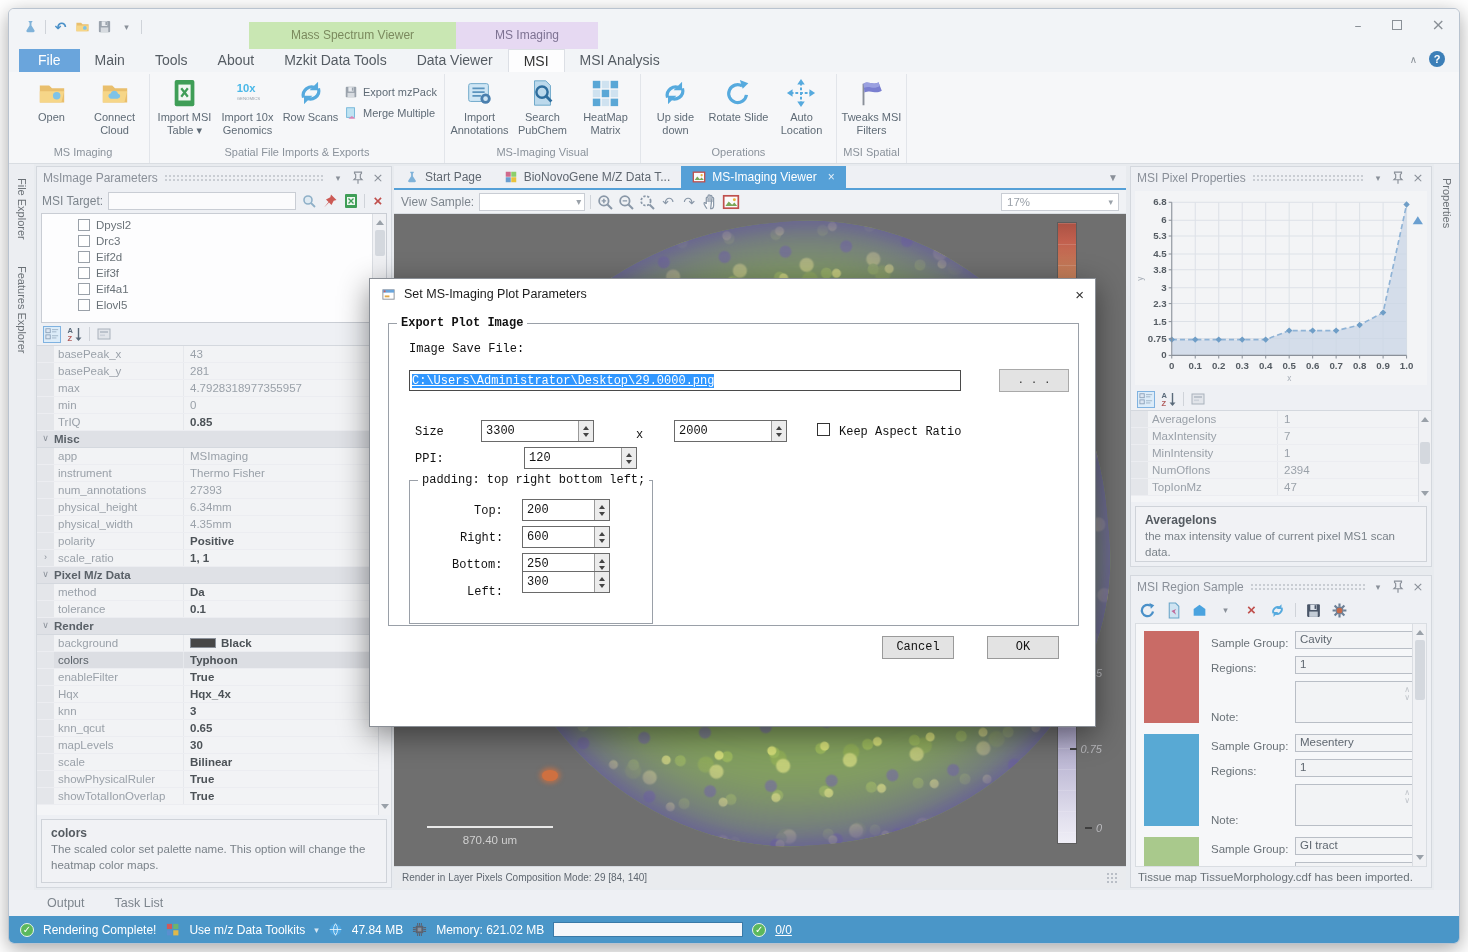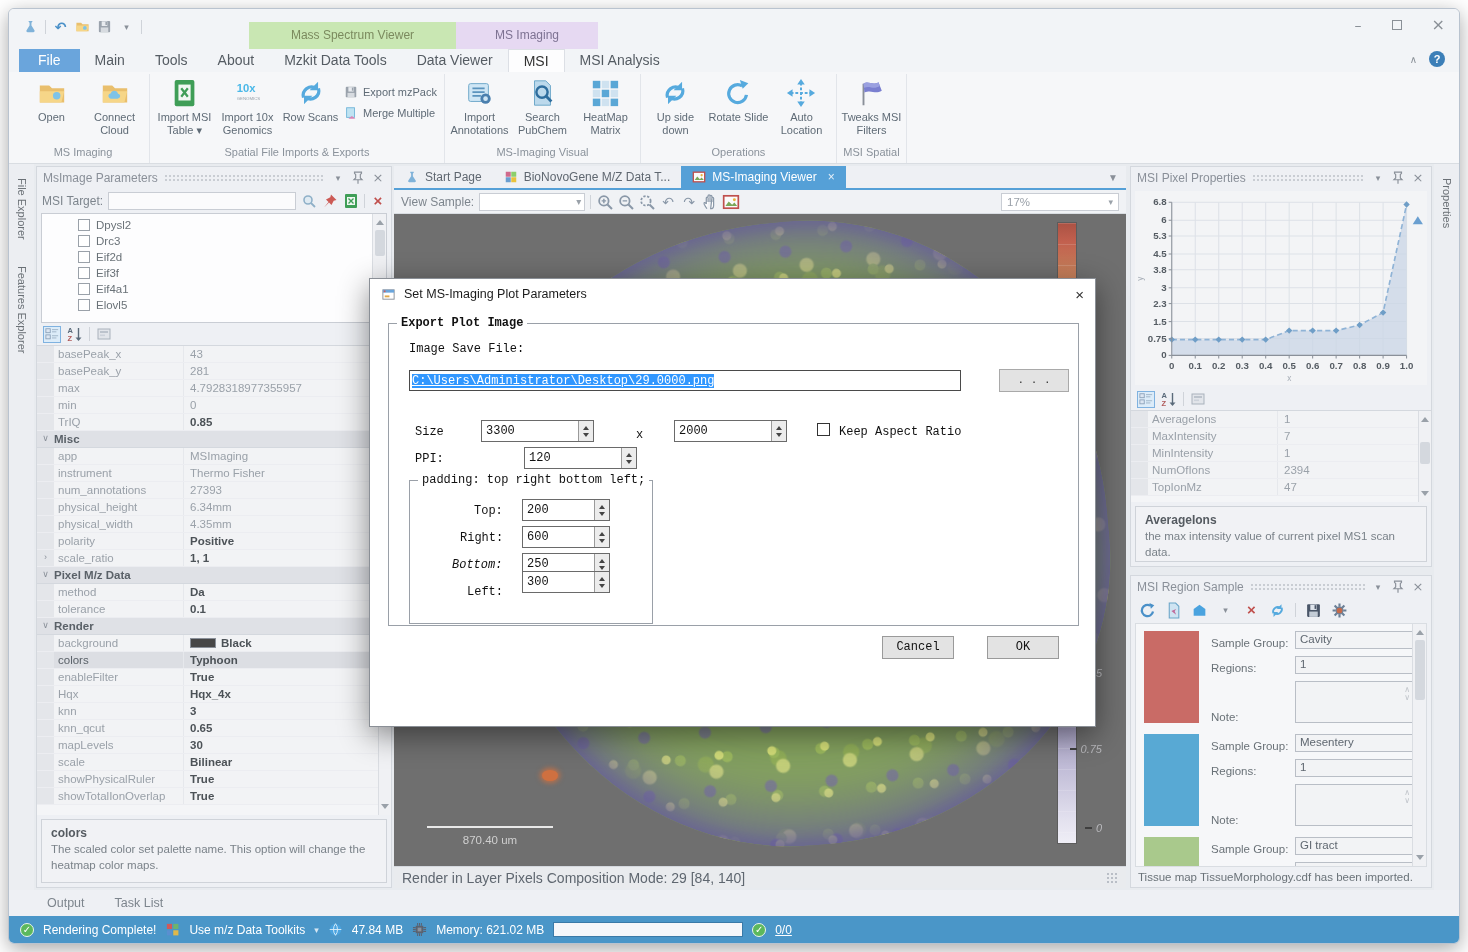--- a/index.html
+++ b/index.html
@@ -116,21 +116,21 @@
   .ruler .line { height:2px; background:#e8e8e8; }
   .ruler .rlabel { text-align:center; color:#cfcfcf; font-size:11.5px; margin-top:6px; }
   .colorbar { position:absolute; right:49px; top:8px; width:20px; height:622px;
     background:
       repeating-linear-gradient(to bottom, rgba(255,255,255,.14) 0 1px, transparent 1px 21px),
       linear-gradient(to bottom,#ab5244 0%,#c2604e 3%,#c57a58 7%,#cc8a60 11%,#b98f63 16%,#99a069 24%,#7e9068 38%,#6f7f90 52%,#7973a7 63%,#8c84b4 72%,#a8a2c5 81%,#c5c1da 89%,#e2e0ee 96%,#efeef6 100%);
     border:1px solid #5c5c5c;
   }
   .cbtick { position:absolute; left:22px; display:flex; align-items:center; gap:4px; color:#b9b9bd; font-size:11px; font-style:italic; }
   .cbtick .tl { width:7px; height:2px; background:#3f3f3f; }
-  .renderbar { height:22px; background:#e9ebee; border-top:1px solid #d4d8de; font-size:14px; color:#5f6770; display:flex; align-items:center; padding:0 8px; flex:none; }
+  .renderbar { height:22px; background:#e9ebee; border-top:1px solid #d4d8de; font-size:10px; color:#5f6770; display:flex; align-items:center; padding:0 8px; flex:none; }
   .grip { margin-left:auto; width:12px; height:12px; background-image:radial-gradient(#b9bec6 1px, transparent 1.2px); background-size:4px 4px; }
 
   
   .rightcol { width:302px; display:flex; flex-direction:column; margin:2px; gap:8px; flex:none; }
   .pixelpanel { flex:0 0 392px; }
   .chartwrap { margin:3px 4px; background:#f3f4f6; height:194px; position:relative; flex:none; }
   .regionpanel { flex:1; overflow:hidden; }
   .rtoolbar { height:26px; display:flex; gap:9px; padding:0 8px; align-items:center; flex:none; }
   .rtool { width:17px; height:17px; display:inline-flex; align-items:center; justify-content:center; }
   .rlist { flex:1; overflow:hidden; background:#f6f7f9; border:1px solid #d9dde2; margin:0 4px; position:relative; padding:7px 18px 0 8px; }
@@ -1232,21 +1232,21 @@
               </span>
             </span>
           <span class="dl" style="left:50px;top:50px;">Right:</span>
           <span class="spin" style="left:112px;top:45px;width:88px;">
               <span class="spv">600</span>
               <span class="spb">
                 <i class="tu"></i>
                 <i class="td"></i>
               </span>
             </span>
-          <span class="dl" style="left:42px;top:77px;font-style:italic;">Bottom:</span>
+          <span class="dl" style="left:42px;top:77px;">Bottom:</span>
           <span class="spin" style="left:112px;top:72px;width:88px;">
               <span class="spv">250</span>
               <span class="spb">
                 <i class="tu"></i>
                 <i class="td"></i>
               </span>
             </span>
           <span class="dl" style="left:57px;top:104px;">Left:</span>
           <span class="spin" style="left:112px;top:90px;width:88px;">
               <span class="spv">300</span>

